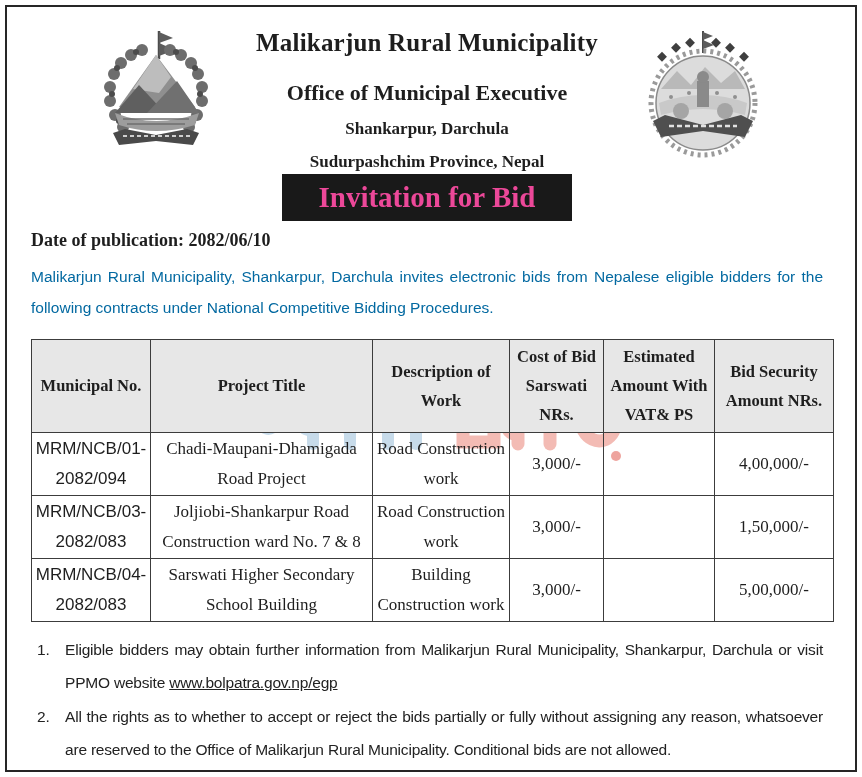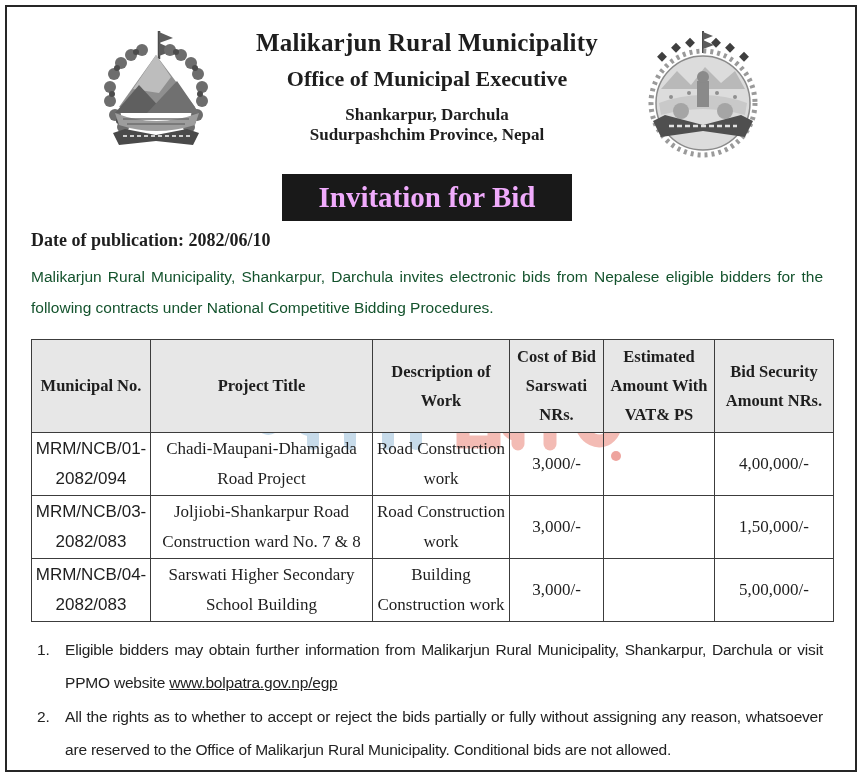--- a/index.html
+++ b/index.html
@@ -10,33 +10,33 @@
   .frame{
     position:absolute;left:5px;top:5px;right:5px;bottom:5px;
     border:2.5px solid #262626;box-sizing:border-box;
     padding:22px 32px 12px 24px;
   }
   
   .header{position:relative;height:132px;text-align:center;}
   .logo-left{position:absolute;left:68px;top:0px;}
   .logo-right{position:absolute;right:58px;top:-2px;}
   .org-name{font-size:25px;font-weight:bold;letter-spacing:.2px;}
-  .office-name{font-size:22px;font-weight:bold;margin-top:9px;}
+  .office-name{font-size:22px;font-weight:bold;margin-top:23px;}
   .addr{font-size:17px;font-weight:bold;margin-top:13px;}
-  .prov{font-size:17px;font-weight:bold;}
+  .prov{font-size:17px;font-weight:bold;margin-top:13px;}
   
   .banner{
     width:290px;height:47px;margin:13px auto 0 auto;background:#191919;
-    color:#f0abfc;font-size:29px;font-weight:bold;text-align:center;line-height:46px;
+    color:#ec4899;font-size:29px;font-weight:bold;text-align:center;line-height:46px;
   }
   .pub-date{text-align:left;font-size:18px;font-weight:bold;margin-top:9px;}
   
   .intro{
     font-family:"Liberation Sans",sans-serif;font-size:15.5px;line-height:31px;
-    text-align:justify;margin-top:10px;color:#14532d;
+    text-align:justify;margin-top:10px;color:#0369a1;
   }
   
   table.bid{
     border-collapse:collapse;table-layout:fixed;width:802px;margin-top:4px;
     position:relative;z-index:2;
   }
   table.bid th,table.bid td{
     border:1.6px solid #3c3c3c;text-align:center;vertical-align:middle;
     padding:1px 2px;overflow:hidden;
   }

